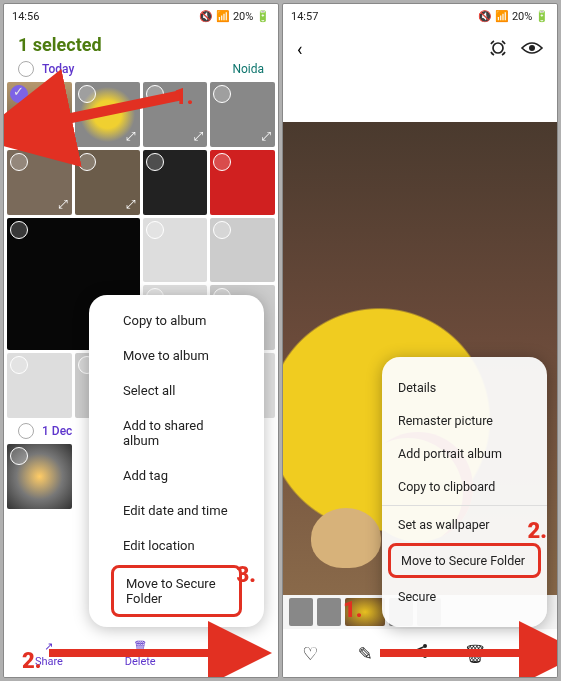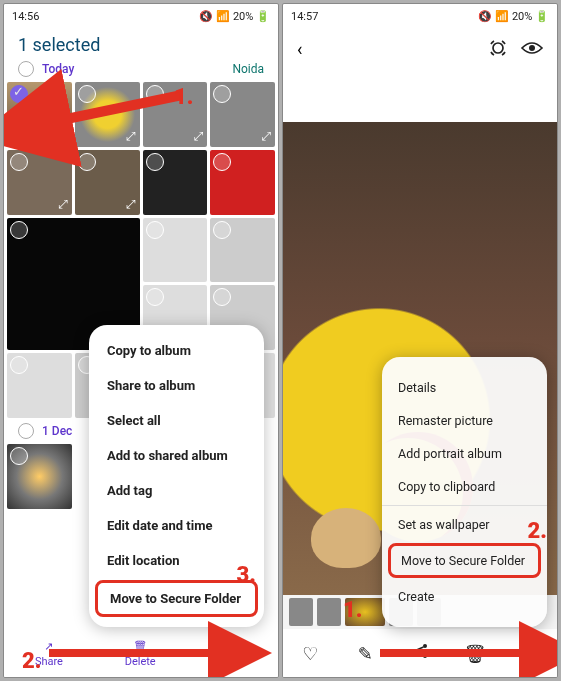--- a/index.html
+++ b/index.html
@@ -4,21 +4,21 @@
 <style>
   * { box-sizing: border-box; margin: 0; padding: 0; font-family: -apple-system, Roboto, Arial, sans-serif; }
   body { background: #b0b0b0; width: 561px; height: 681px; display: flex; gap: 3px; padding: 3px; }
   .phone { flex: 1; background: #fff; position: relative; overflow: hidden; border: 1px solid #888; border-radius: 2px; }
 
   
   .status { height: 24px; display: flex; justify-content: space-between; align-items: center; padding: 0 8px; font-size: 11px; color: #222; }
   .sicons { display: flex; gap: 3px; align-items: center; }
 
   
-  .lhead { padding: 6px 14px 4px; font-size: 18px; color: #0c4a6e; font-weight: 400; }
+  .lhead { padding: 6px 14px 4px; font-size: 18px; color: #4d7c0f; font-weight: 700; }
   .lrow { display: flex; align-items: center; padding: 2px 14px; font-size: 12px; }
   .chkcircle { width: 16px; height: 16px; border: 1.5px solid #aaa; border-radius: 50%; display: inline-block; }
   .label-today { color: #5e36cc; margin-left: 8px; font-weight: 500; }
   .label-noida { color: #0f766e; margin-left: auto; }
   .label-date { color: #5e36cc; margin-left: 8px; font-weight: 500; }
 
   .grid { display: grid; grid-template-columns: repeat(4, 1fr); gap: 3px; padding: 3px 3px; }
   .cell { aspect-ratio: 1; background: #666; border-radius: 2px; position: relative; overflow: hidden; }
   .cell .thumbchk { position: absolute; top: 3px; left: 3px; width: 18px; height: 18px; border: 1.5px solid #fff; border-radius: 50%; background: rgba(255,255,255,0.2); z-index:2;}
   .cell .thumbchk.checked { background: #8b6eff; border-color:#8b6eff; }
@@ -33,21 +33,21 @@
   .c5{background:#7a6a5a;} .c6{background:#6b5c4a;} .c7{background:#222;} .c7b{background:#d02020;}
   .c8{background:#070707;} .c9{background:#ddd;} .c10{background:#ccc;}
   .c11{background:#ddd;} .c12{background:#ccc;}
   .sun{background:radial-gradient(#ffcc66,#777,#333);} 
 
   .bottombar { position:absolute; bottom:0; left:0; right:0; height:46px; display:flex; justify-content:space-around; align-items:center; font-size:11px; color:#5e36cc; background:rgba(255,255,255,0.8);}
   .bitem { display:flex; flex-direction:column; align-items:center; gap:2px;}
   .dots { width:3px; height:3px; background:#5e36cc; border-radius:50%; box-shadow:0 -5px #5e36cc, 0 5px #5e36cc; margin-bottom:4px; margin-top:4px;}
 
   
-  .popup { position:absolute; right:14px; bottom:50px; width:175px; background:#fff; border-radius:18px; box-shadow:0 2px 16px rgba(0,0,0,0.25); padding:8px 0; z-index:80;font-weight:bold;}
+  .popup { position:absolute; right:14px; bottom:50px; width:175px; background:#fff; border-radius:18px; box-shadow:0 2px 16px rgba(0,0,0,0.25); padding:8px 16px; z-index:80;}
   .popup .mitem { padding:10px 18px; font-size:13px; color:#222;}
   .popup .secure { border:3px solid #e23022; border-radius:8px; margin:2px 6px; padding:8px 12px;}
 
   
   .rhead { height:40px; display:flex; align-items:center; padding:0 14px;}
   .rhead .back{ font-size:18px; }
   .rhead .spacer{flex:1;}
   .ricon{ width:22px; height:22px; display:inline-flex; align-items:center; justify-content:center; margin-left:12px; font-size:16px;}
   .mainimg { position:absolute; top:118px; left:0; right:0; bottom:75px; background:
      radial-gradient(circle at 35% 62%, #f0cc20 0 110px, transparent 112px),
@@ -159,21 +159,21 @@
     <span class="label-date">1 Dec</span>
   </div>
   <div class="grid" style="grid-template-columns:repeat(4,1fr);">
     <div class="cell sun">
         <span class="thumbchk"></span>
       </div>
   </div>
 
   <div class="popup">
     <div class="mitem">Copy to album</div>
-    <div class="mitem">Share to album</div>
+    <div class="mitem">Move to album</div>
     <div class="mitem">Select all</div>
     <div class="mitem">Add to shared album</div>
     <div class="mitem">Add tag</div>
     <div class="mitem">Edit date and time</div>
     <div class="mitem">Edit location</div>
     <div class="mitem secure">Move to Secure Folder</div>
   </div>
 
   <div class="bottombar">
     <div class="bitem">
@@ -254,21 +254,21 @@
   </div>
 
   <div class="rpopup">
     <div class="mitem">Details</div>
     <div class="mitem">Remaster picture</div>
     <div class="mitem">Add portrait album</div>
     <div class="mitem">Copy to clipboard</div>
     <div class="divider"></div>
     <div class="mitem">Set as wallpaper</div>
     <div class="mitem secure">Move to Secure Folder</div>
-    <div class="mitem">Create</div>
+    <div class="mitem">Secure</div>
   </div>
 
   <div class="rbbar">
     <span class="ricon2">♡</span>
     <span class="ricon2">✎</span>
     <span class="ricon2">
       <svg width="18" height="18" viewBox="0 0 18 18">
           <circle cx="4" cy="9" r="2" fill="#222"></circle>
           <circle cx="14" cy="4" r="2" fill="#222"></circle>
           <circle cx="14" cy="14" r="2" fill="#222"></circle>

